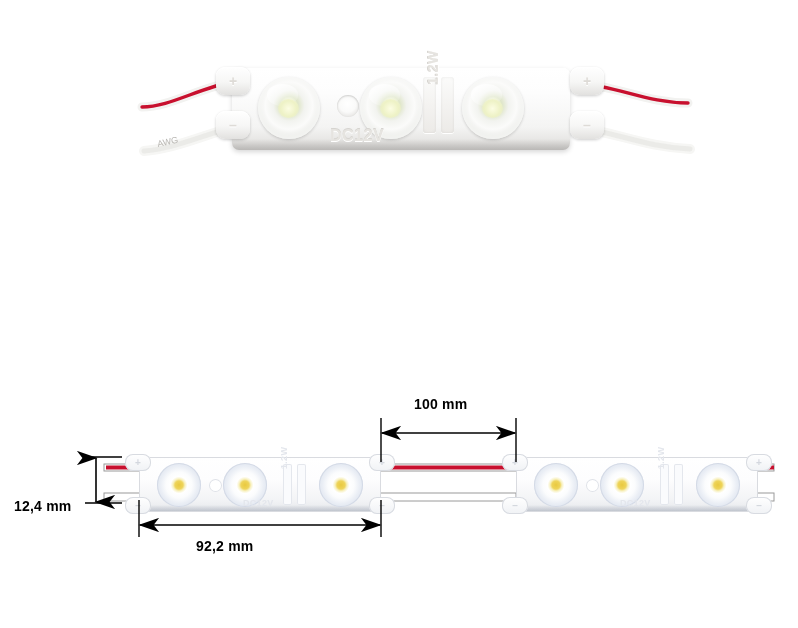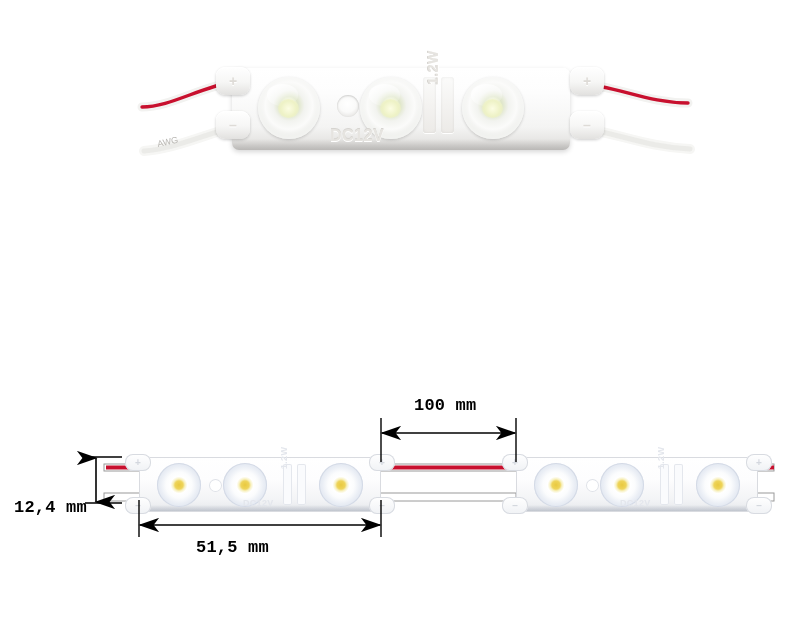--- a/index.html
+++ b/index.html
@@ -135,22 +135,22 @@
     background:linear-gradient(180deg,#ffffff,#f0f2f5);
     box-shadow:inset 0 0 0 1px #d8dbe1;
   }
   .dwg-nub .sym{
     position:absolute;left:0;right:0;top:50%;transform:translateY(-50%);
     text-align:center;font-size:10px;font-weight:700;color:#d3d7de;line-height:1;
   }
 
   
   .dim-label{
-    position:absolute;color:#000;font-weight:700;font-size:17px;
-    font-family:Liberation Mono, monospace;white-space:nowrap;letter-spacing:.2px;
+    position:absolute;color:#000;font-weight:700;font-size:14px;
+    font-family:Liberation Sans, sans-serif;white-space:nowrap;letter-spacing:.2px;
   }
   .lbl-h{left:14px;top:498px;}
   .lbl-len{left:196px;top:538px;}
   .lbl-pitch{left:414px;top:396px;}
 
   .dimsvg{position:absolute;left:0;top:0;width:798px;height:628px;pointer-events:none;}
 </style>
 </head>
 <body>
 
@@ -298,16 +298,16 @@
     </g>
 
     <g>
       <line x1="381" y1="418" x2="381" y2="462" stroke="#000" stroke-width="1.4"></line>
       <line x1="516" y1="418" x2="516" y2="462" stroke="#000" stroke-width="1.4"></line>
       <line x1="382" y1="433" x2="515" y2="433" stroke="#000" stroke-width="1.6" marker-start="url(#ar-l)" marker-end="url(#ar-r)"></line>
     </g>
   </svg>
 
   <div class="dim-label lbl-h">12,4 mm</div>
-  <div class="dim-label lbl-len">51,5 mm</div>
+  <div class="dim-label lbl-len">92,2 mm</div>
   <div class="dim-label lbl-pitch">100 mm</div>
 
 </div>
 
 </body></html>

